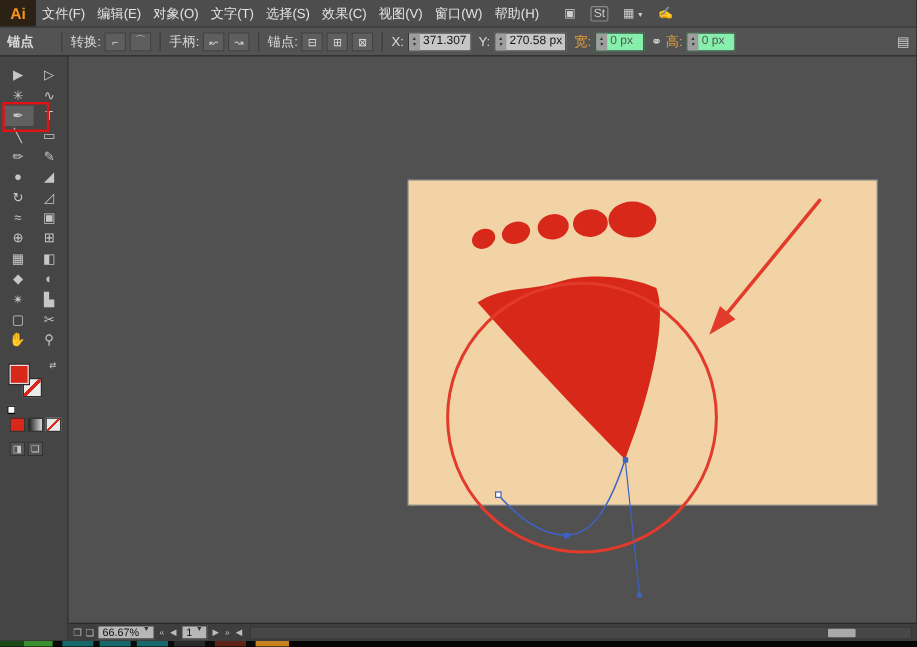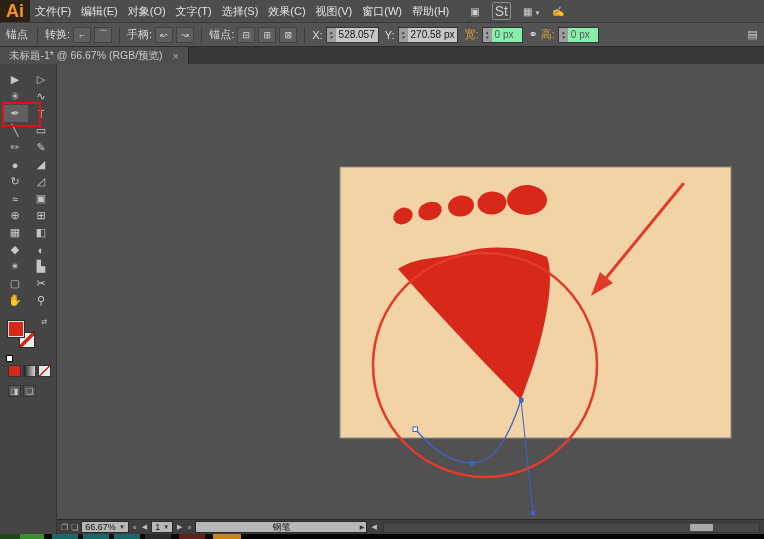--- a/index.html
+++ b/index.html
@@ -4,34 +4,34 @@
 <style>
   *{margin:0;padding:0;box-sizing:border-box}
   html,body{width:764px;height:539px;overflow:hidden;background:#000;
     font-family:"Liberation Sans",sans-serif}
   #app{width:764px;height:539px;display:flex;flex-direction:column}
 
   
   .menubar{flex:0 0 22px;background:#4d4d4d;border-bottom:1px solid #3a3a3a;
     display:flex;align-items:center}
   .logo{width:30px;height:22px;background:#2b2115;color:#f7941d;font-weight:bold;
-    font-size:18px;display:flex;align-items:center;justify-content:center}
+    font-size:13px;display:flex;align-items:center;justify-content:center}
   .menu-items{display:flex;height:100%;align-items:center}
   .menu-item{font-size:11px;color:#e3e3e3;padding:0 5px;height:100%;
     display:flex;align-items:center;cursor:default;white-space:nowrap}
   .menu-right{margin-left:16px;display:flex;align-items:center;gap:12px;
     color:#cfcfcf;font-size:10px}
-  .menu-right .badge{border:1px solid #8a8a8a;padding:0 2px;font-size:14px;border-radius:2px}
+  .menu-right .badge{border:1px solid #8a8a8a;padding:0 2px;font-size:10px;border-radius:2px}
   .menu-right i{font-style:normal}
   .menu-right i.tiny{font-size:6px;margin-left:2px}
 
   
   .controlbar{flex:0 0 24px;background:#535353;border-bottom:1px solid #2c2c2c;
     display:flex;align-items:center;padding:0 6px;gap:3px;font-size:11px;color:#dcdcdc}
-  .cb-strong{font-weight:normal;margin-right:2px}
+  .cb-strong{font-weight:bold;margin-right:16px}
   .sep{width:1px;height:16px;background:#3c3c3c;margin:0 4px}
   .cb-btn{width:18px;height:16px;background:#5e5e5e;border:1px solid #434343;
     color:#d5d5d5;font-size:9px;display:inline-flex;align-items:center;justify-content:center}
   .cb-field{display:inline-flex;align-items:stretch;height:16px;border:1px solid #353535;
     background:#c6c6c6;margin-right:3px}
   .stepper{display:flex;flex-direction:column;width:9px;background:#9d9d9d;
     align-items:center;justify-content:center;color:#333;font-size:5px;line-height:5px}
   .cb-value{padding:0 3px;font-size:10px;color:#161616;min-width:40px;
     display:flex;align-items:center}
   .cb-field.disabled{background:#86efac}
@@ -76,21 +76,21 @@
 
   
   .canvas{flex:1;position:relative;background:#515151;min-width:0;overflow:hidden}
   .canvas svg{position:absolute;left:0;top:0;display:block}
 
   
   .statusbar{position:absolute;left:0;right:0;bottom:0;height:15px;background:#3e3e3e;
     border-top:1px solid #2a2a2a;display:flex;align-items:center;gap:3px;padding:0 4px;
     font-size:9px;color:#c9c9c9;z-index:6}
   .sb-icon{font-size:8px;color:#b5b5b5}
-  .sb-field{display:inline-flex;align-items:center;gap:3px;height:12px;background:#b7b7b7;
+  .sb-field{display:inline-flex;align-items:flex-start;gap:3px;height:12px;background:#b7b7b7;
     color:#111;border:1px solid #2a2a2a;padding:0 3px;font-size:9px;white-space:nowrap}
   .sb-tool{width:172px;justify-content:center;position:relative}
   .sb-tool .caret{position:absolute;right:2px}
   .caret{font-size:6px;color:#333;line-height:1}
   .sb-nav{font-size:7px;color:#bdbdbd;padding:0 1px}
   .hscroll{flex:1;height:11px;background:#474747;border:1px solid #363636;position:relative;margin-left:2px}
   .hthumb{position:absolute;right:46px;top:1px;width:23px;height:7px;background:#a9a9a9;border-radius:1px}
 
   
   .taskbar{flex:0 0 5px;display:flex;background:#050505;overflow:hidden}
@@ -137,21 +137,21 @@
     <span class="cb-btn">⊟</span>
     <span class="cb-btn">⊞</span>
     <span class="cb-btn">⊠</span>
     <span class="sep"></span>
     <span>X:</span>
     <span class="cb-field">
       <span class="stepper">
           <i>▴</i>
           <i>▾</i>
         </span>
-      <span class="cb-value">528.057</span>
+      <span class="cb-value">371.307</span>
     </span>
     <span>Y:</span>
     <span class="cb-field">
       <span class="stepper">
           <i>▴</i>
           <i>▾</i>
         </span>
       <span class="cb-value">270.58 px</span>
     </span>
     <span class="lab-orange">宽:</span>
@@ -167,26 +167,20 @@
     <span class="cb-field disabled">
       <span class="stepper">
           <i>▴</i>
           <i>▾</i>
         </span>
       <span class="cb-value">0 px</span>
     </span>
     <span class="cb-right">▤</span>
   </div>
 
-  <div class="tabbar">
-    <div class="doc-tab">
-      <span>未标题-1* @ 66.67% (RGB/预览)</span>
-      <span class="tab-close">×</span>
-    </div>
-  </div>
 
   <div class="main">
 
     <div class="toolbar">
       <div class="tool-grid">
           <div class="tool">▶</div>
           <div class="tool">▷</div>
           <div class="tool">✳</div>
           <div class="tool">∿</div>
           <div class="tool active">✒</div>
@@ -271,24 +265,20 @@
           <span class="caret">▼</span>
         </span>
         <span class="sb-nav">«</span>
         <span class="sb-nav">◀</span>
         <span class="sb-field">
           <span>1</span>
           <span class="caret">▼</span>
         </span>
         <span class="sb-nav">▶</span>
         <span class="sb-nav">»</span>
-        <span class="sb-field sb-tool">
-          <span>钢笔</span>
-          <span class="caret">▶</span>
-        </span>
         <span class="sb-nav">◀</span>
         <div class="hscroll">
           <div class="hthumb"></div>
         </div>
       </div>
     </div>
   </div>
 
   <div class="taskbar">
       <div class="tseg" style="width: 20px; background: rgb(28, 74, 20);"></div>

